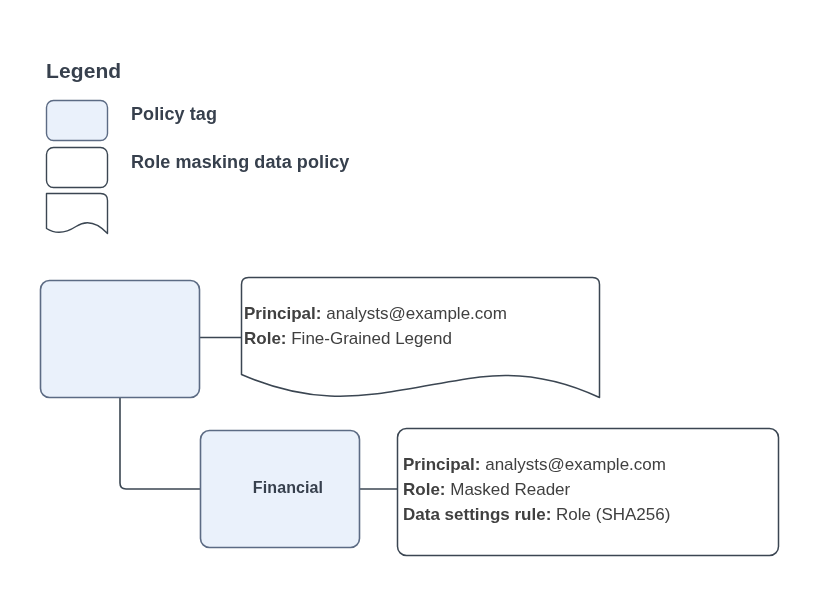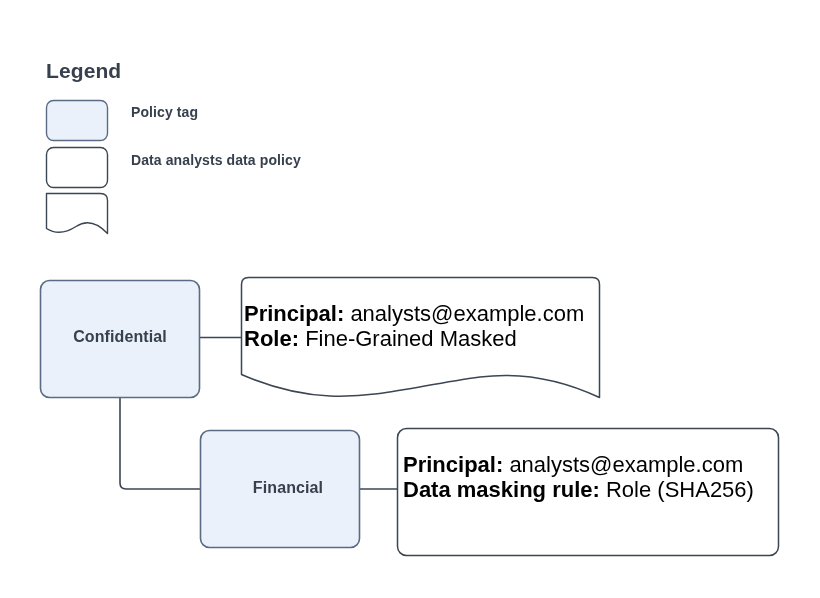--- a/index.html
+++ b/index.html
@@ -36,21 +36,21 @@
   }
   .legend-title {
     left: 46px;
     top: 60px;
     font-size: 21px;
     font-weight: bold;
     letter-spacing: 0.1px;
   }
   .legend-label {
     left: 131px;
-    font-size: 14px;
+    font-size: 18px;
     font-weight: bold;
     letter-spacing: 0.1px;
   }
   .legend-label-0 { top: 105px; }
   .legend-label-1 { top: 153px; }
   .legend-label-2 { top: 201px; }
 
   .node-label {
     font-size: 16px;
     font-weight: bold;
@@ -63,23 +63,23 @@
     width: 160px;
   }
   .node-financial-label {
     left: 208px;
     top: 480px;
     width: 160px;
   }
 
   .callout-text {
     position: absolute;
-    font-size: 22px;
+    font-size: 17px;
     line-height: 25px;
-    color: #000000;
+    color: #404040;
     white-space: nowrap;
   }
   .callout-text .k { font-weight: bold; }
   .callout-text .v { font-weight: normal; }
 
   .callout-1-text {
     left: 244px;
     top: 301px;
   }
   .callout-2-text {
@@ -127,40 +127,43 @@
              C 420,385 380,398 330,396
              C 295,394.5 268,386 241.5,374.5
              Z" fill="#ffffff" stroke="#3b4652" stroke-width="1.5" stroke-linejoin="round"></path>
 
     <rect x="397.5" y="428.5" width="381" height="127" rx="9" ry="9" fill="#ffffff" stroke="#3b4652" stroke-width="1.5"></rect>
   </svg>
 
   <div class="txt legend-title">Legend</div>
 
   <div class="txt legend-label legend-label-0">Policy tag</div>
-  <div class="txt legend-label legend-label-1">Data analysts data policy</div>
+  <div class="txt legend-label legend-label-1">Role masking data policy</div>
 
-  <div class="txt node-label node-confidential-label">Confidential</div>
   <div class="txt node-label node-financial-label">Financial</div>
 
   <div class="callout-text callout-1-text">
     <div>
       <span class="k">Principal:</span>
       <span class="v">analysts@example.com</span>
     </div>
     <div>
       <span class="k">Role:</span>
-      <span class="v">Fine-Grained Masked</span>
+      <span class="v">Fine-Grained Legend</span>
     </div>
   </div>
 
   <div class="callout-text callout-2-text">
     <div>
       <span class="k">Principal:</span>
       <span class="v">analysts@example.com</span>
     </div>
     <div>
-      <span class="k">Data masking rule:</span>
+      <span class="k">Role:</span>
+      <span class="v">Masked Reader</span>
+    </div>
+    <div>
+      <span class="k">Data settings rule:</span>
       <span class="v">Role (SHA256)</span>
     </div>
   </div>
 
 </div>
 
 </body></html>

